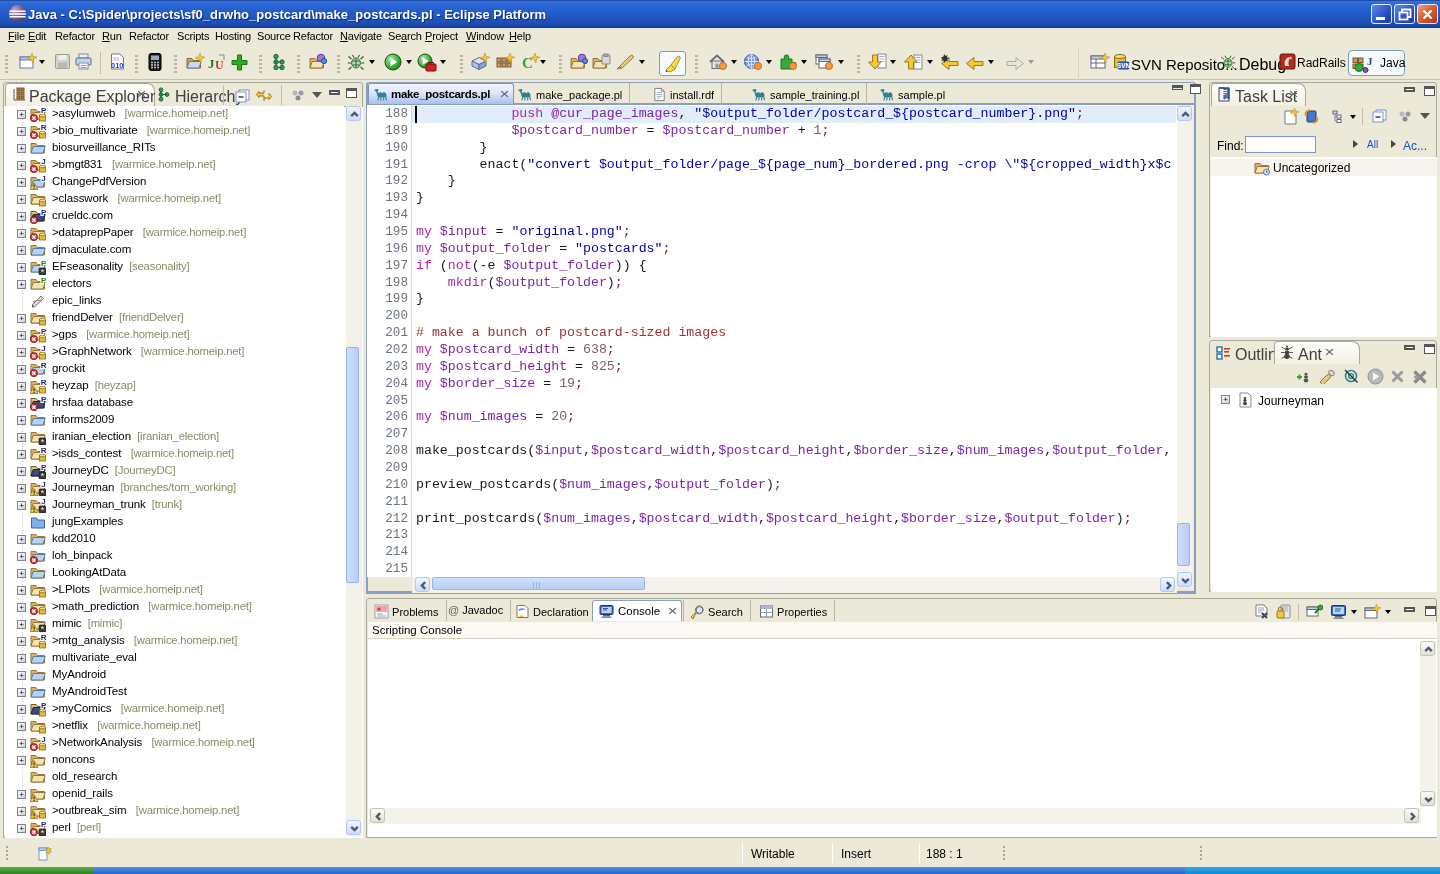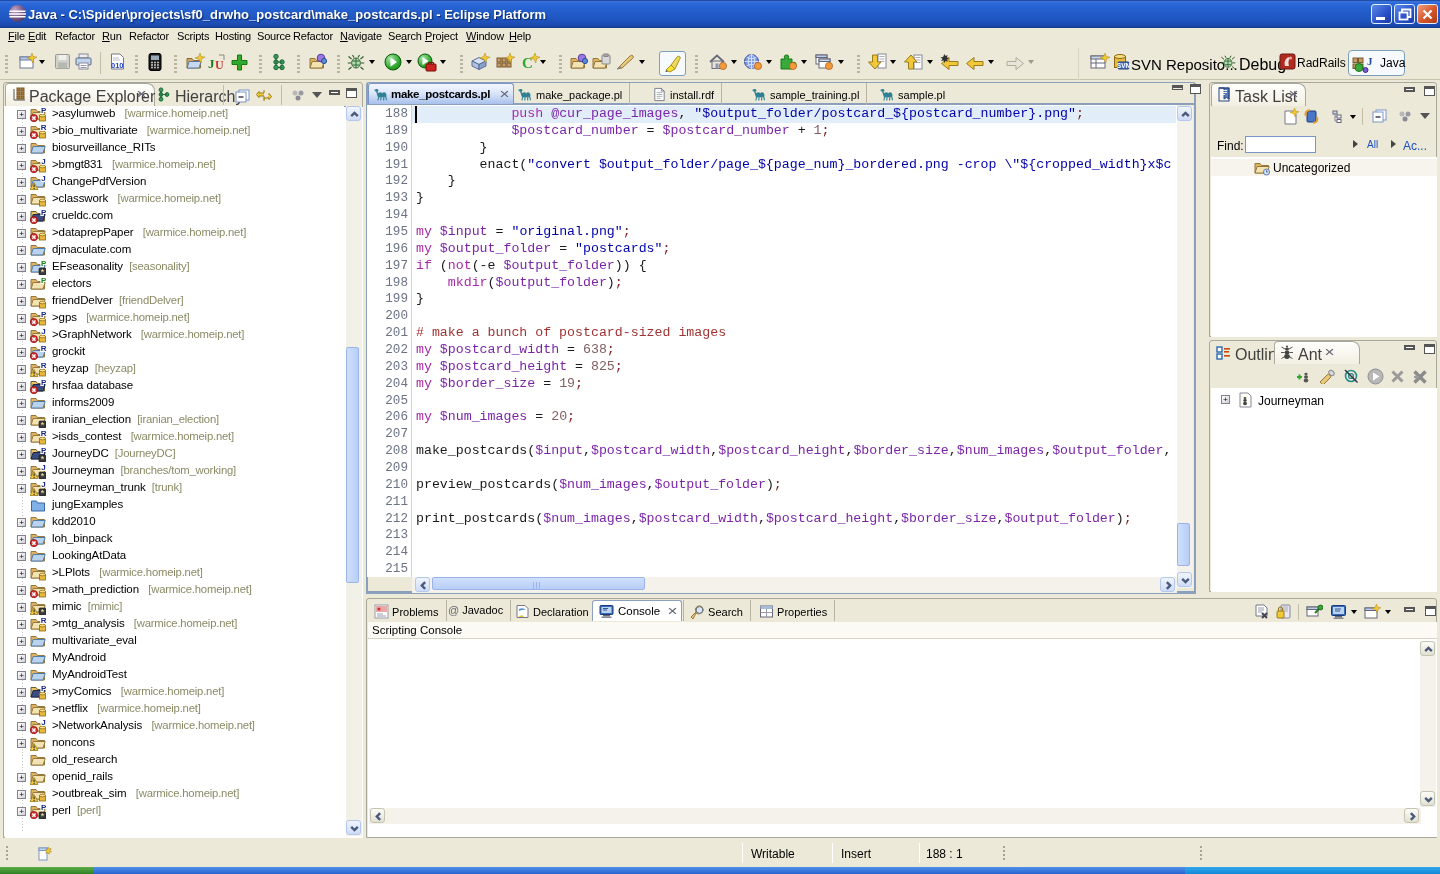--- a/index.html
+++ b/index.html
@@ -527,20 +527,26 @@
       </svg>
       <span class="tn">EFseasonality&nbsp; <span class="d">[seasonality]</span></span>
     </div>
 <div class="r">
       <span class="ex">+</span>
       <svg class="fi" viewBox="0 0 17 17">
         <use href="#fol" width="16" height="16"></use>
         <text x="13.5" y="6.5" font-size="8" font-weight="bold" fill="#1a8a1a" text-anchor="middle" font-family="Liberation Sans" stroke="#ffffff" stroke-width="2.2" paint-order="stroke">P</text>
       </svg>
       <span class="tn">electors</span>
+    </div>
+<div class="r">
+      <svg class="fi" viewBox="0 0 17 17">
+        <use href="#pen" width="16" height="16"></use>
+      </svg>
+      <span class="tn">epic_links</span>
     </div>
 <div class="r">
       <span class="ex">+</span>
       <svg class="fi" viewBox="0 0 17 17">
         <use href="#fol" width="16" height="16"></use>
         <use href="#bcy" width="16" height="16"></use>
       </svg>
       <span class="tn">friendDelver&nbsp; <span class="d">[friendDelver]</span></span>
     </div>
 <div class="r">

